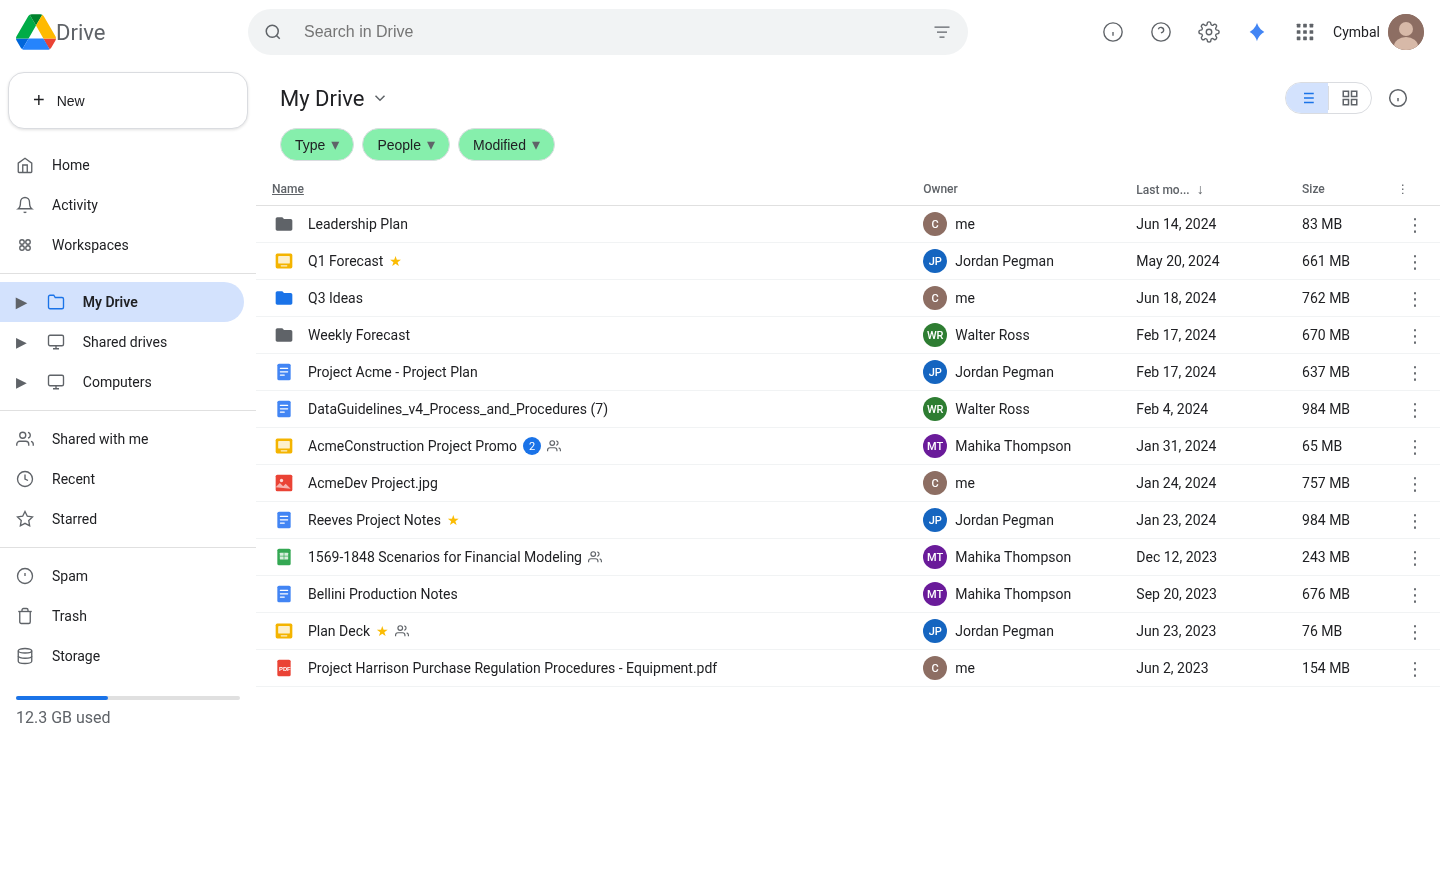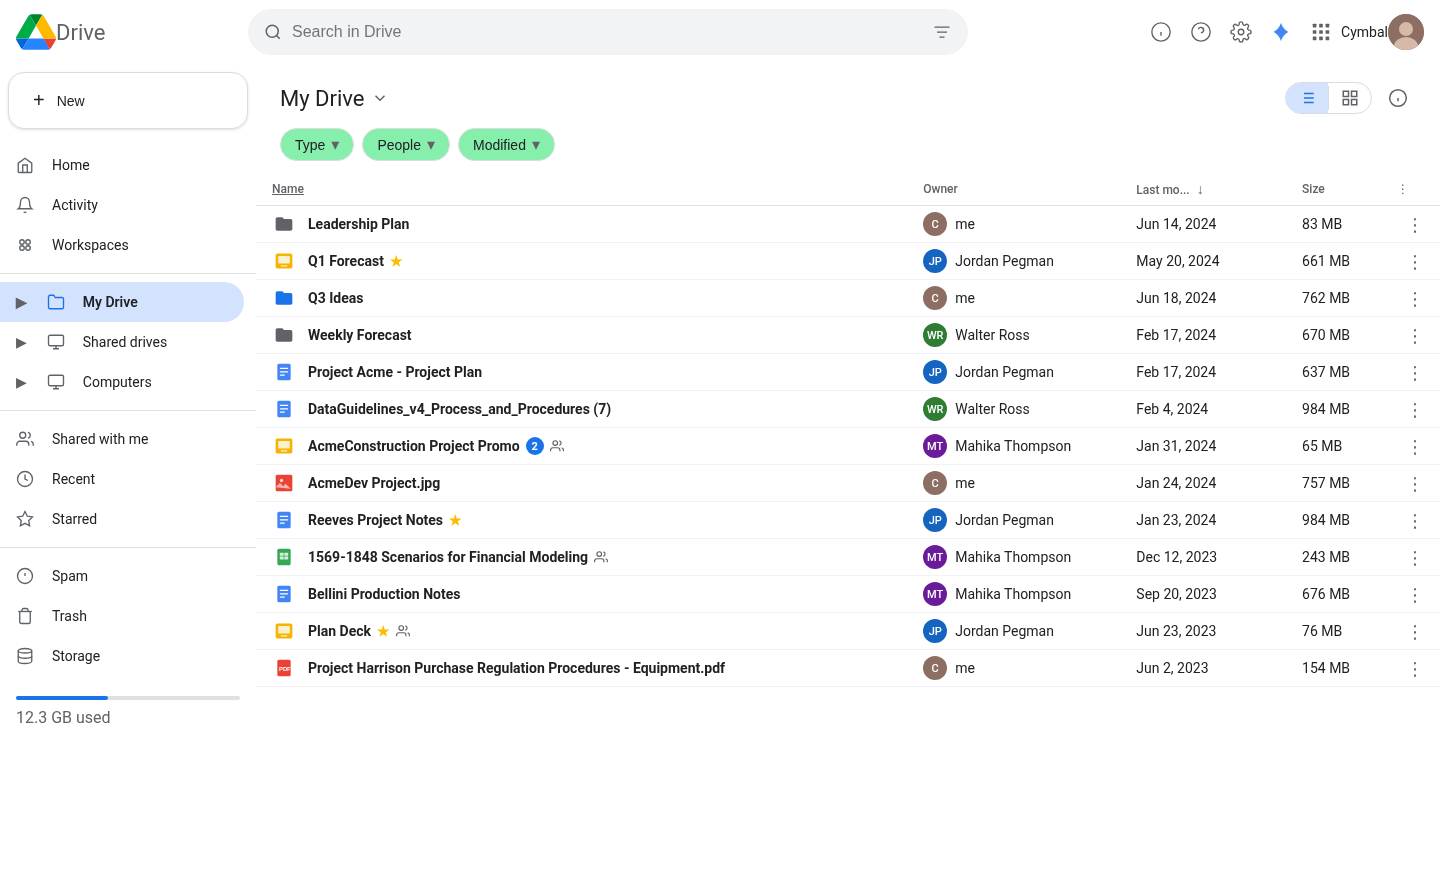--- a/index.html
+++ b/index.html
@@ -3,25 +3,25 @@
   <meta charset="utf-8">
   <style>
     * { box-sizing: border-box; margin: 0; padding: 0; }
     body { font-family: 'Google Sans', Roboto, Arial, sans-serif; background: #fff; color: #202124; font-size: 14px; display: flex; flex-direction: column; height: 880px; overflow: hidden; }
 
     
     .topbar { display: flex; align-items: center; padding: 8px 16px; gap: 12px; height: 64px; border-bottom: none; }
     .logo-area { display: flex; align-items: center; gap: 0; width: 220px; flex-shrink: 0; }
     .logo-icon { width: 40px; height: 40px; }
     .logo-text { font-size: 22px; color: #5f6368; font-weight: 400; }
-    .search-bar { flex: 1; max-width: 720px; display: flex; align-items: center; background: #f1f3f4; border-radius: 24px; padding: 0 16px; height: 46px; gap: 10px; }
+    .search-bar { flex: 1; max-width: 720px; display: flex; align-items: center; background: #f1f3f4; border-radius: 24px; padding: 0 16px; height: 46px; gap: 22px; }
     .search-bar input { border: none; background: transparent; font-size: 16px; color: #202124; outline: none; flex: 1; }
     .search-icon { color: #5f6368; font-size: 18px; }
     .search-filter-icon { color: #5f6368; font-size: 18px; cursor: pointer; margin-left: auto; }
-    .topbar-right { display: flex; align-items: center; margin-left: auto; }
+    .topbar-right { display: flex; align-items: center; gap: 8px; margin-left: auto; }
     .topbar-icon-btn { width: 40px; height: 40px; border-radius: 50%; display: flex; align-items: center; justify-content: center; cursor: pointer; color: #5f6368; font-size: 20px; }
     .user-name { font-size: 14px; color: #202124; }
     .avatar { width: 36px; height: 36px; border-radius: 50%; background: #8d6e63; display: flex; align-items: center; justify-content: center; color: white; font-size: 14px; font-weight: 500; overflow: hidden; cursor: pointer; }
 
     
     .main-layout { display: flex; flex: 1; overflow: hidden; }
 
     
     .sidebar { width: 256px; flex-shrink: 0; padding: 8px 0; overflow-y: auto; }
     .new-btn { margin: 0 8px 16px 8px; background: #fff; border: 1px solid #dadce0; border-radius: 16px; padding: 16px 24px; display: flex; align-items: center; gap: 12px; cursor: pointer; font-size: 14px; font-weight: 500; color: #202124; width: calc(100% - 16px); box-shadow: 0 1px 3px rgba(0,0,0,0.12); }
@@ -61,21 +61,21 @@
     .col-name { width: 55%; text-decoration: underline; }
     .col-owner { width: 18%; }
     .col-date { width: 14%; }
     .col-size { width: 8%; }
     .col-more { width: 5%; text-align: right; }
     .sort-icon { display: inline-block; margin-left: 4px; font-size: 14px; color: #5f6368; }
     .file-table tbody tr { border-bottom: 1px solid #f1f3f4; cursor: pointer; }
     .file-table tbody td { padding: 6px 16px; font-size: 14px; color: #202124; }
     .file-name-cell { display: flex; align-items: center; gap: 12px; }
     .file-icon { width: 24px; height: 24px; display: flex; align-items: center; justify-content: center; flex-shrink: 0; }
-    .file-name-text { display: flex; align-items: center; gap: 6px; font-weight: bold; }
+    .file-name-text { display: flex; align-items: center; gap: 6px; }
     .owner-cell { display: flex; align-items: center; gap: 8px; }
     .owner-avatar { width: 24px; height: 24px; border-radius: 50%; display: flex; align-items: center; justify-content: center; font-size: 11px; color: white; font-weight: 500; flex-shrink: 0; }
     .more-btn { color: #5f6368; font-size: 18px; cursor: pointer; display: flex; justify-content: flex-end; }
 
     
     svg { display: block; }
   </style>
 </head>
 <body>
 

